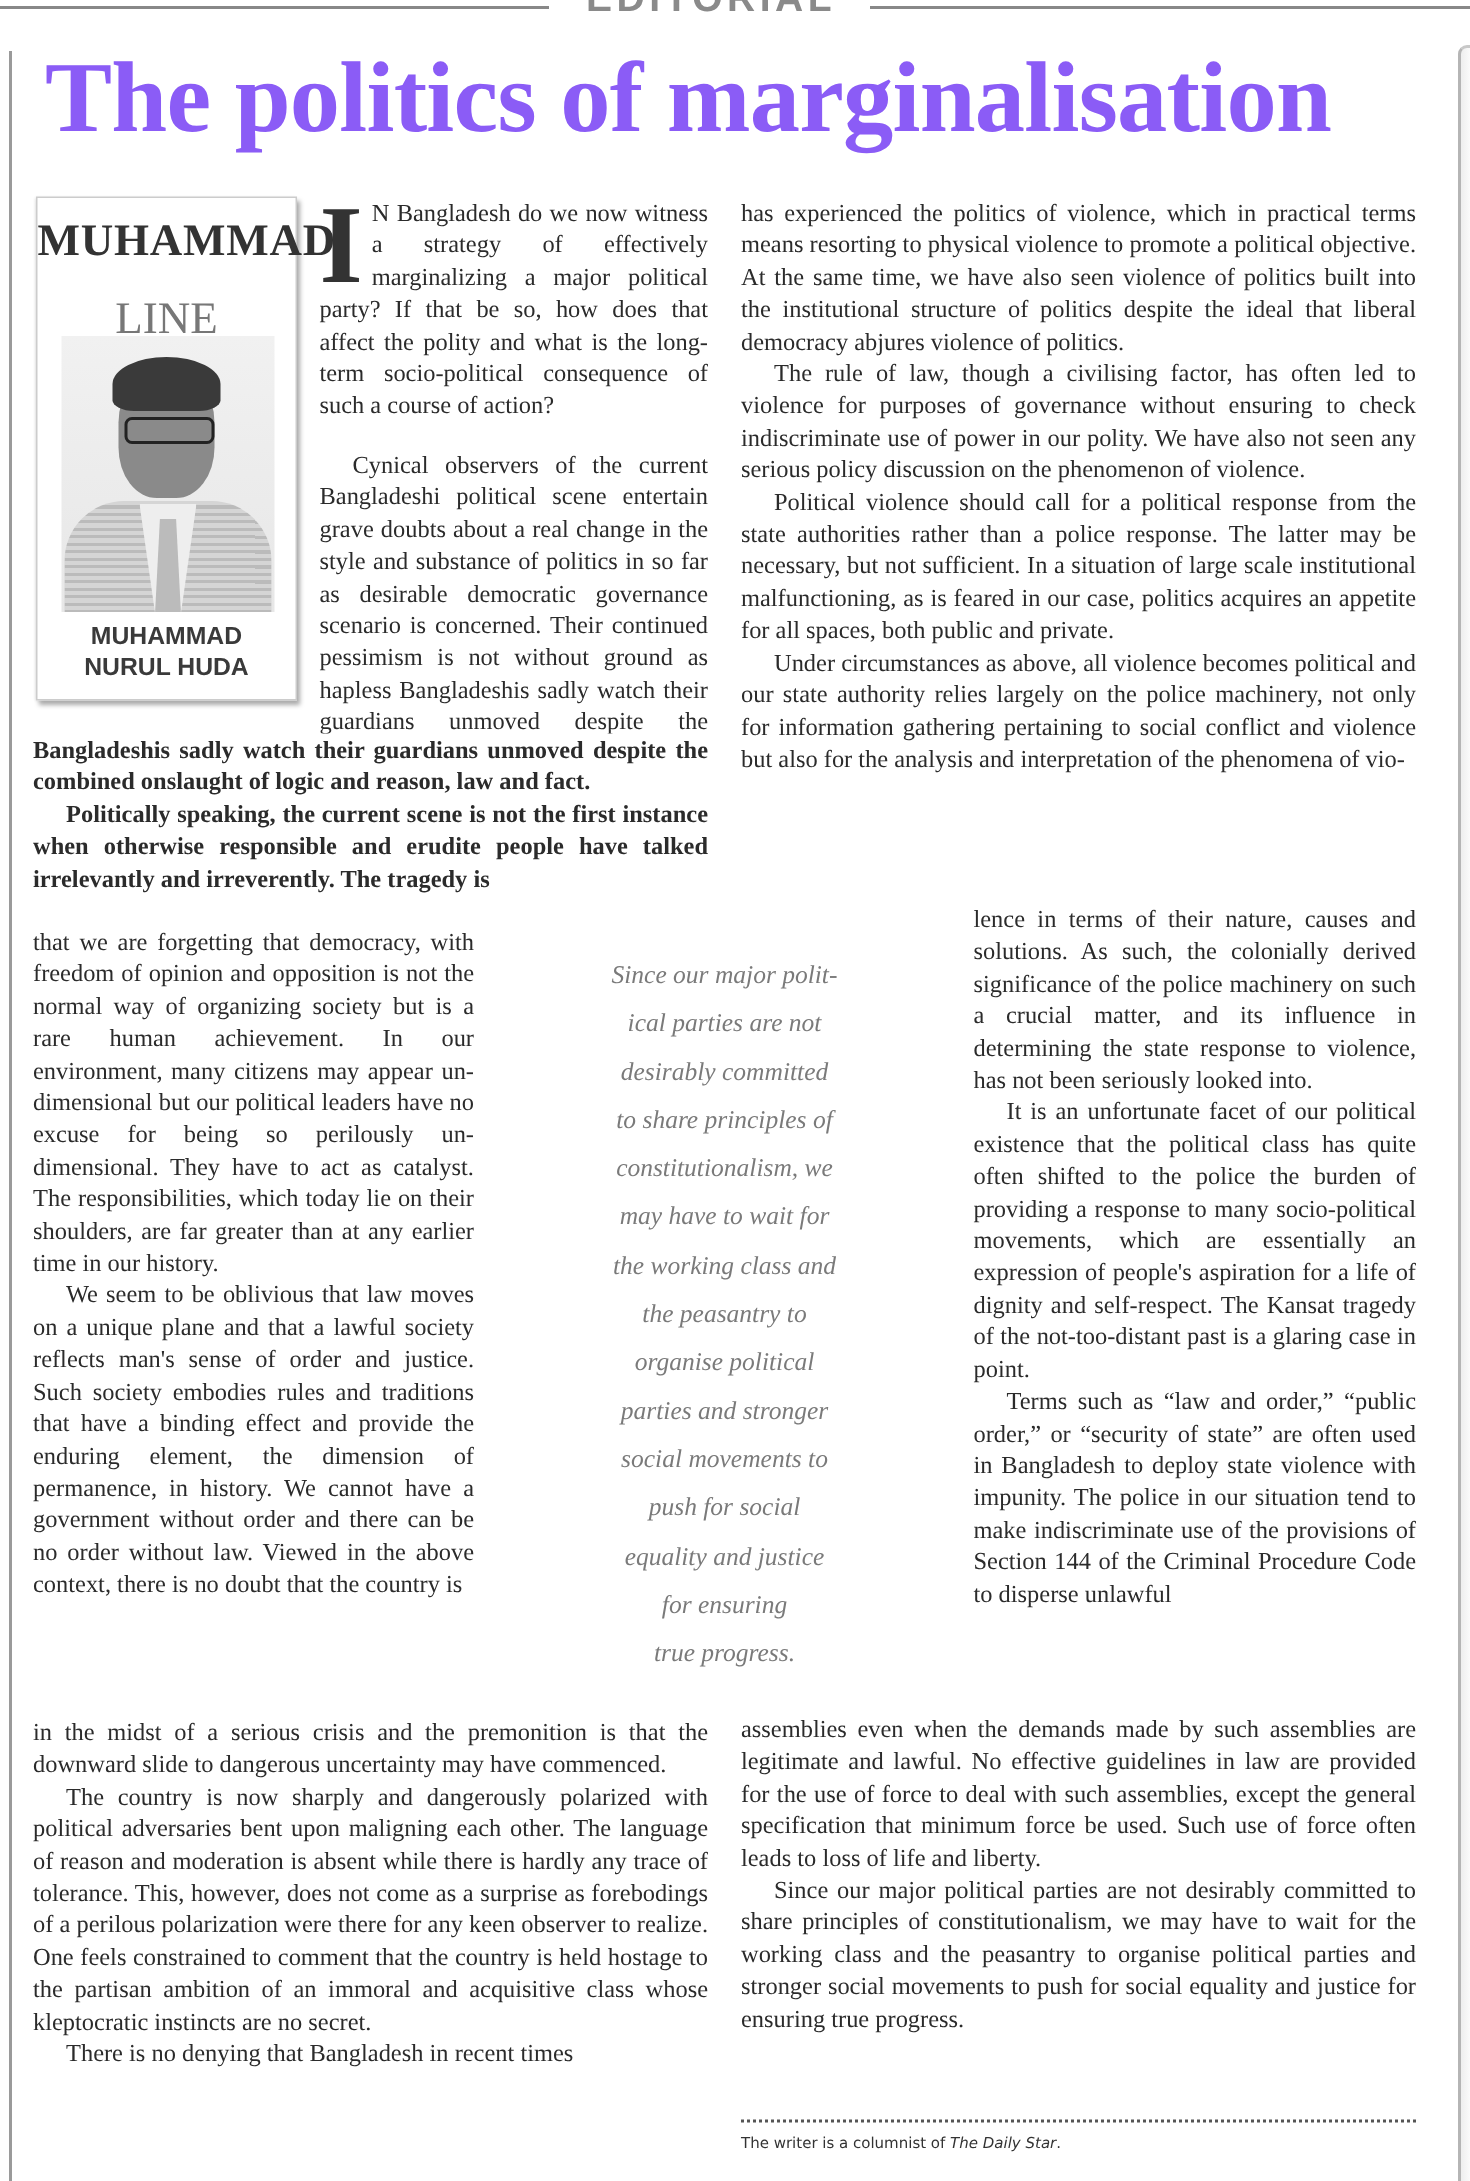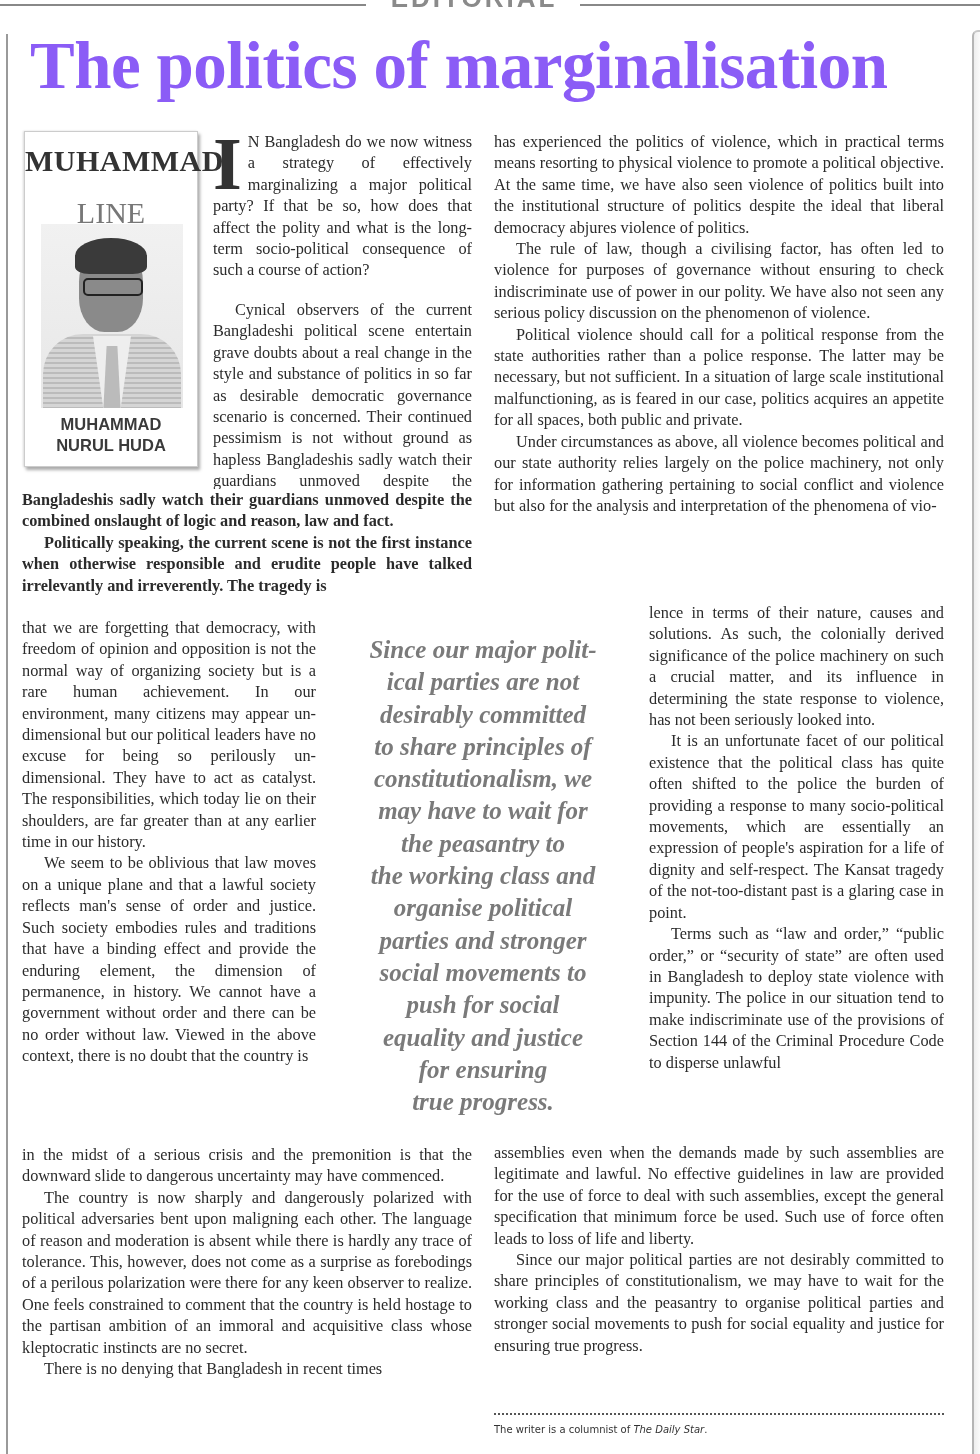--- a/index.html
+++ b/index.html
@@ -35,21 +35,21 @@
          background:#8a8a8a; }
   .photo .hair { position:absolute; left:34px; top:14px; width:72px; height:36px; border-radius:50% 50% 20% 20%;
          background:#3a3a3a; }
   .photo .glasses { position:absolute; left:42px; top:54px; width:56px; height:14px;
          border:2px solid #222; border-radius:5px; }
   .box .name { position:absolute; top:282px; width:100%; text-align:center; font-size:16.5px; font-weight:bold;
          color:#3a3a3a; line-height:21px; font-family:Liberation Sans, sans-serif; }
   .dropcap { float:left; font-size:74px; line-height:58px; margin:4px 6px 0 0; font-weight:bold; color:#333;
          font-family:"Liberation Serif",serif; }
   .pullquote { position:absolute; left:346px; top:634px; width:274px; text-align:center;
-         font-style:italic; font-weight:bold; font-size:25px; line-height:32.3px; color:#7a7a7a;
+         font-style:italic; font-weight:normal; font-size:17px; line-height:32.3px; color:#7a7a7a;
          font-family:"Liberation Serif",serif; }
   .dots { position:absolute; left:494px; top:1413px; width:450px; border-top:2px dotted #555; }
   .footer { position:absolute; left:494px; top:1424px; font-family:"DejaVu Sans",sans-serif; font-size:10px;
          color:#333; }
   .line { display:block; }
 </style>
 </head>
 <body>
 
 <div class="topline" style="left:0;width:366px;"></div>
@@ -101,22 +101,22 @@
   <p>There is no denying that Bangladesh in recent times</p>
 </div>
 
 <div class="pullquote">
   <span class="line">Since our major polit-</span>
   <span class="line">ical parties are not</span>
   <span class="line">desirably committed</span>
   <span class="line">to share principles of</span>
   <span class="line">constitutionalism, we</span>
   <span class="line">may have to wait for</span>
+  <span class="line">the working class and</span>
   <span class="line">the peasantry to</span>
-  <span class="line">the working class and</span>
   <span class="line">organise political</span>
   <span class="line">parties and stronger</span>
   <span class="line">social movements to</span>
   <span class="line">push for social</span>
   <span class="line">equality and justice</span>
   <span class="line">for ensuring</span>
   <span class="line">true progress.</span>
 </div>
 
 <div class="col" style="left:494px;top:131px;width:450px;">

